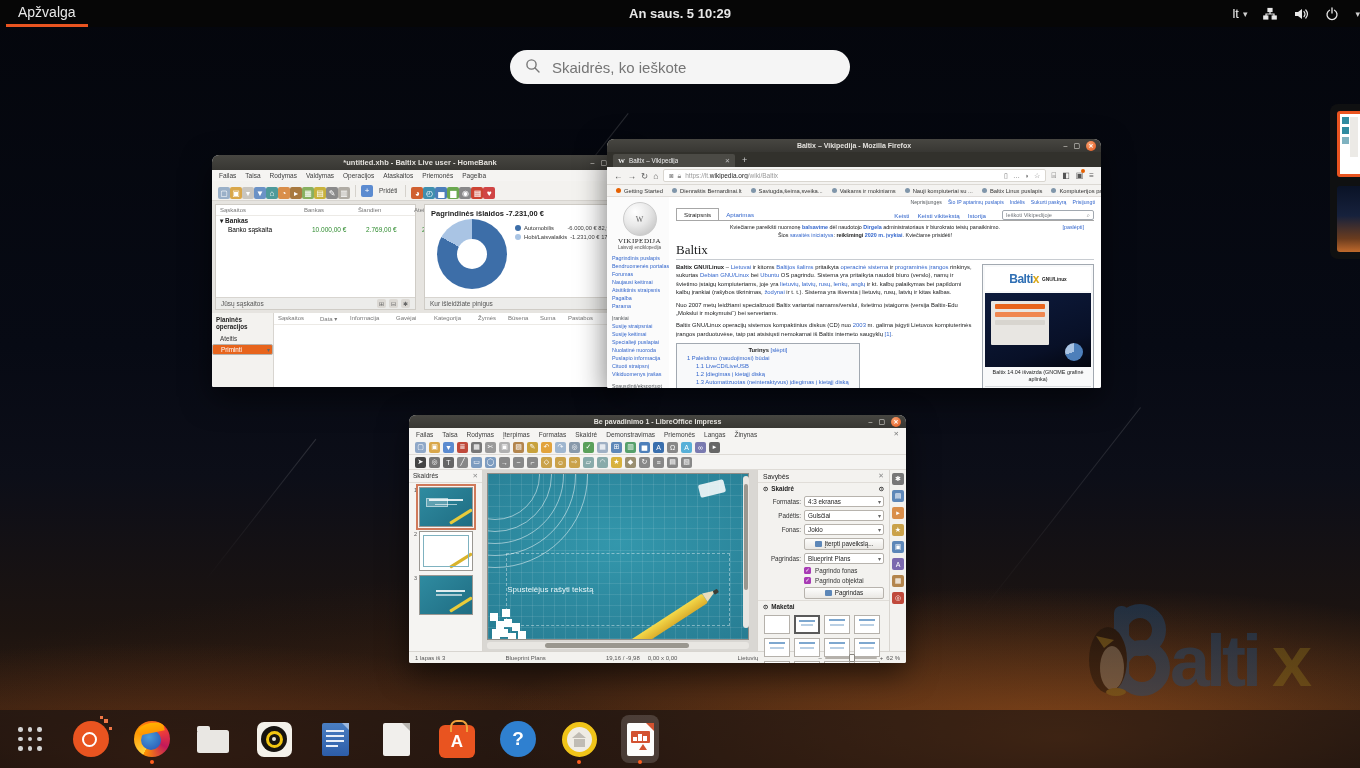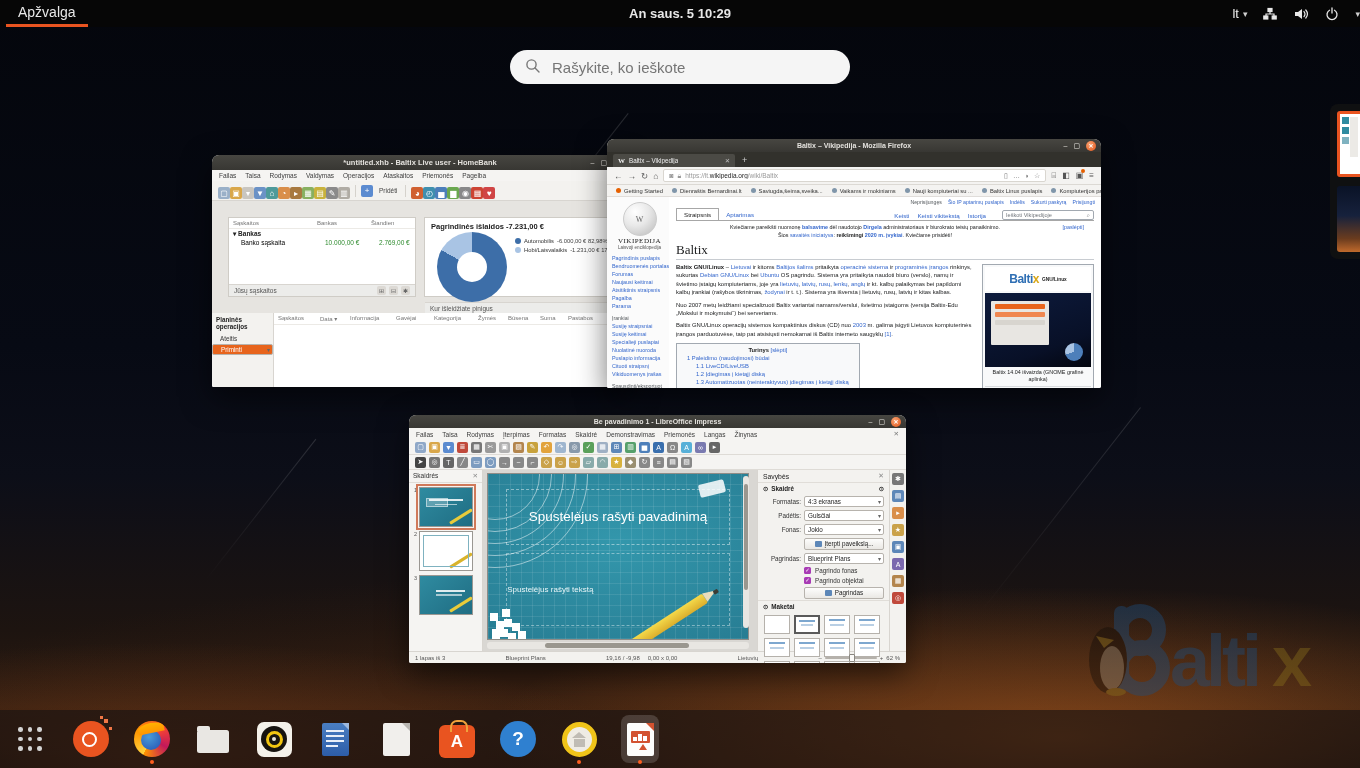--- a/index.html
+++ b/index.html
@@ -31,21 +31,21 @@
 .menubar span{white-space:nowrap}
 .chip{display:inline-flex;align-items:center;justify-content:center;border-radius:2px;color:#fff;flex-shrink:0}
 
 #hb{left:212px;top:155px;width:416px;height:232px;display:flex;flex-direction:column}
 #hb .tbar{height:15px;font-size:7.5px}
 #hb .menubar{height:11px;font-size:6.5px;padding:0 7px}
 #hb-tools{height:20px;background:#f3f2ef;border-bottom:1px solid #d8d5d0;display:flex;align-items:center;gap:3px;padding:0 6px;flex-shrink:0}
 #hb-tools .chip{width:12px;height:12px;font-size:8px}
 #hb-add{font-size:6.5px;color:#444;margin:0 3px}
 .vsep{width:1px;height:12px;background:#d5d2cc;margin:0 2px}
-#hb-main{height:112px;display:flex;gap:8px;background:#e6e4e0;padding:16px;flex-shrink:0}
+#hb-main{height:112px;display:flex;gap:8px;background:#e6e4e0;padding:3px;flex-shrink:0}
 .hpanel{background:#fff;border:1px solid #cfccc6;flex:1;display:flex;flex-direction:column;min-width:0}
 #acc-cols{display:grid;grid-template-columns:84px 54px 56px 56px;font-size:6px;color:#777;padding:2px 4px;border-bottom:1px solid #eceae6}
 #acc-cols span{white-space:nowrap}
 .accgroup{font-size:6.5px;font-weight:bold;color:#222;padding:1px 4px}
 .accrow{display:grid;grid-template-columns:84px 54px 56px 56px;font-size:6.5px;padding:0 4px 0 12px;align-items:center}
 .accrow .g{color:#2e8b2e;white-space:nowrap}
 .pfoot{margin-top:auto;background:#ececea;border-top:1px solid #d8d5d0;font-size:6.5px;color:#555;display:flex;align-items:center;padding:1px 5px;height:12px;flex-shrink:0}
 .pfoot .chip{width:9px;height:9px;background:#dcd9d4;color:#666;font-size:6px;margin-left:3px}
 #chart-title{font-size:7.5px;font-weight:bold;color:#1a1a1a;padding:4px 6px 1px}
 #chart-body{display:flex;gap:8px;padding:0 6px;align-items:flex-start}
@@ -274,21 +274,21 @@
     </span>
     <span class="chev">▾</span>
   </div>
 </div>
 
 <div id="searchpill">
   <span><svg width="16" height="16" viewBox="0 0 16 16">
         <circle cx="6.5" cy="6.5" r="4.6" stroke="#777" stroke-width="1.4" fill="none"></circle>
         <path d="M10 10l4 4" stroke="#777" stroke-width="1.4" stroke-linecap="round"></path>
       </svg></span>
-  <span>Rašykite, ko ieškote</span>
+  <span>Skaidrės, ko ieškote</span>
 </div>
 
 <div class="window" id="hb">
   <div class="tbar">
     <span>*untitled.xhb - Baltix Live user - HomeBank</span>
     <span class="ctl">
         <span class="mm">‒</span>
         <span class="mm">▢</span>
         <span class="close">✕</span>
       </span>
@@ -615,23 +615,20 @@
       </div>
     </div>
     <div id="canvas">
       <div id="slidewrap">
         <div id="slide">
           <span class="circ" style="left:-38px;top:-44px;width:90px;height:90px"></span>
           <span class="circ" style="left:-50px;top:-56px;width:114px;height:114px"></span>
           <span class="circ" style="left:-62px;top:-68px;width:138px;height:138px"></span>
           <span class="circ" style="left:-74px;top:-80px;width:162px;height:162px"></span>
           <span class="circ" style="left:-86px;top:-92px;width:186px;height:186px"></span>
-          <div id="titlebox">
-              <span>Spustelėjus rašyti pavadinimą</span>
-            </div>
           <div id="bodybox">
               <span>Spustelėjus rašyti tekstą</span>
             </div>
           <span id="pixels"></span>
           <span id="pencil"></span>
           <span style="position:absolute;right:9%;top:5%;width:26px;height:13px;background:rgba(255,255,255,.85);border-radius:2px;transform:rotate(-14deg)"></span>
         </div>
         <div id="vscroll">
             <i></i>
           </div>

